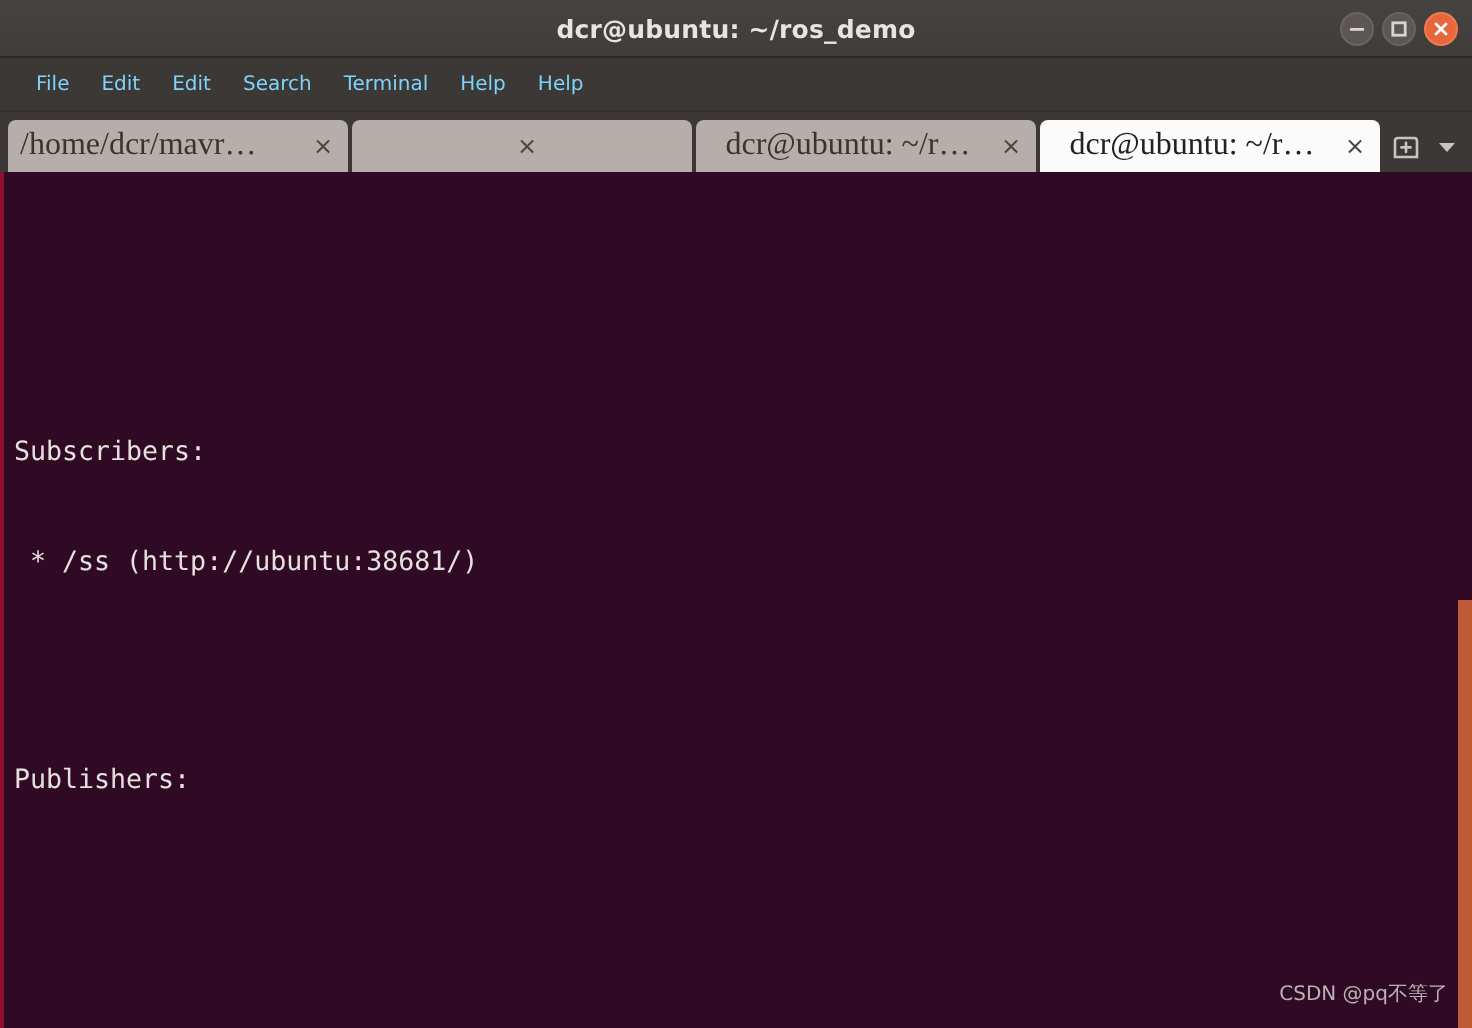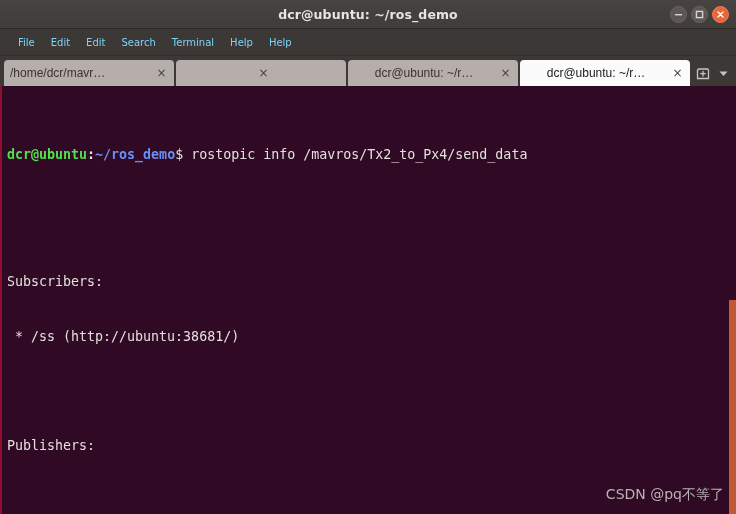--- a/index.html
+++ b/index.html
@@ -112,26 +112,26 @@
     position: relative;
     margin-right: 2px;
     box-sizing: border-box;
     padding: 0 6px;
     overflow: hidden;
   }
   .tab.active {
     background: #fbfbfb;
   }
   .tab-label {
-    font-size: 12px;
+    font-size: 16px;
     color: #3a3330;
     white-space: nowrap;
     overflow: hidden;
     text-overflow: ellipsis;
-    font-family: Liberation Sans, sans-serif;
+    font-family: Liberation Serif, serif;
     text-align: center;
     flex: 1 1 auto;
   }
   .tab.active .tab-label { color: #232020; }
   .tab:first-child .tab-label { text-align: left; }
   .tab-close {
     flex: 0 0 auto;
     width: 13px;
     height: 13px;
     margin-left: 5px;
@@ -183,21 +183,21 @@
     position: absolute;
     right: 0;
     width: 7px;
     background: #c05a36;
   }
 
   .watermark {
     position: absolute;
     right: 12px;
     bottom: 10px;
-    font-size: 14px;
+    font-size: 10px;
     color: #b9b3b6;
     font-family: "DejaVu Sans", sans-serif;
     white-space: nowrap;
   }
 </style>
 </head>
 <body>
 
 <div class="window">
 
@@ -270,21 +270,20 @@
         <svg width="13" height="13" viewBox="0 0 13 13">
           <path d="M2.5 4.5 L6.5 9 L10.5 4.5 Z" fill="#c9c4c0"></path>
         </svg>
       </span>
     </div>
   </div>
 
   <div class="terminal">
     <div class="term-inner">
 
-      <div class="line"><span class="c-user">dcr@ubuntu</span><span class="c-colon">:</span><span class="c-path">~/ros_demo</span><span class="c-dollar">$</span><span class="c-plain"> rostopic info /mavros/Tx2_to_Px4/send_data</span></div>
 
       <div class="line c-plain">&nbsp;</div>
       <div class="line c-plain">Subscribers:</div>
       <div class="line c-plain"> * /ss (http://ubuntu:38681/)</div>
       <div class="line c-plain">&nbsp;</div>
       <div class="line c-plain">Publishers:</div>
       
       
       
 

